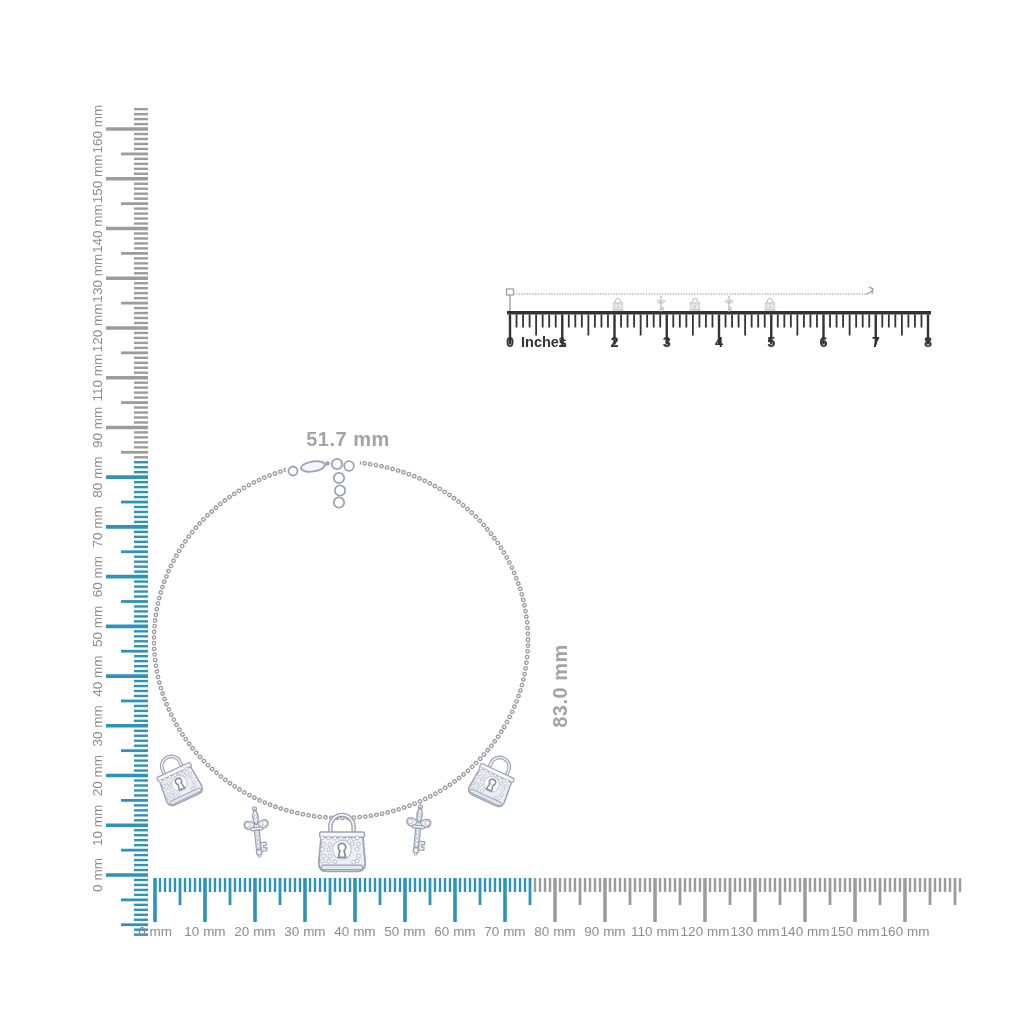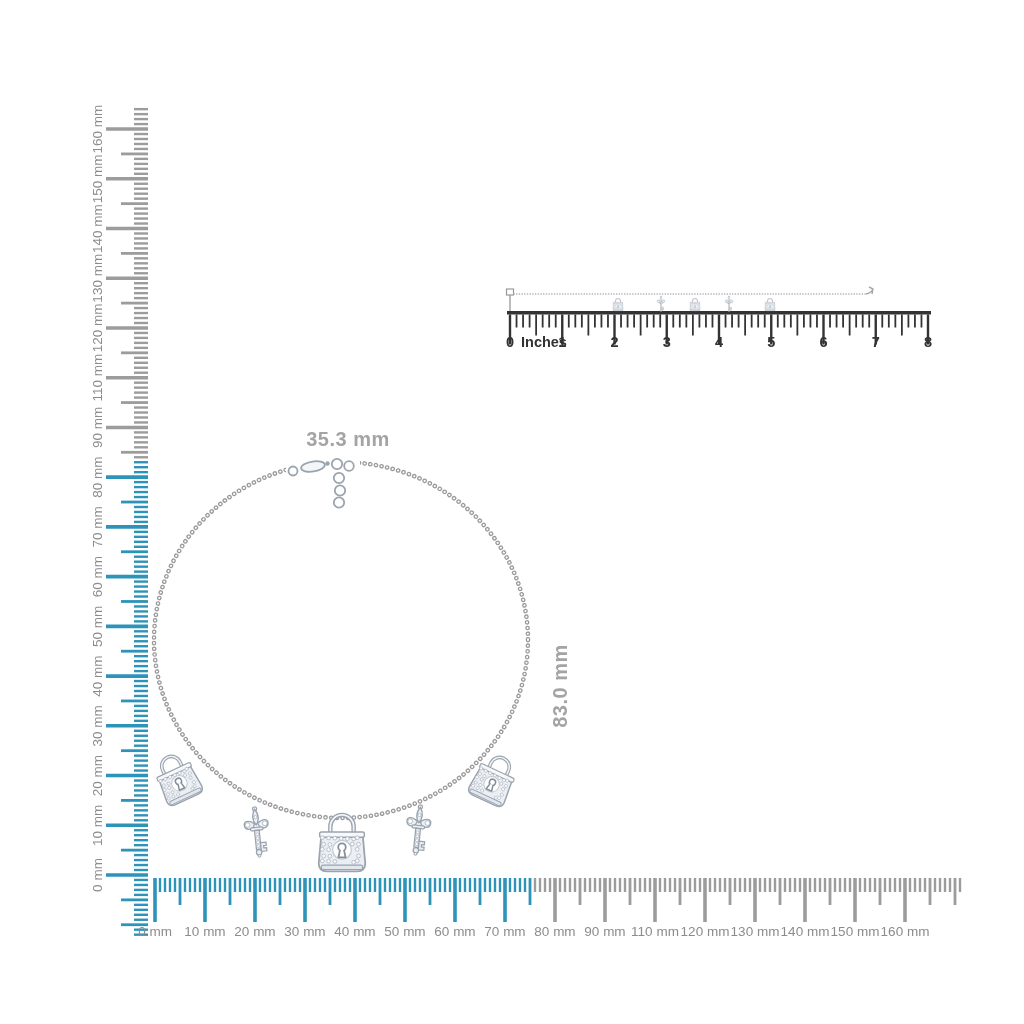--- a/index.html
+++ b/index.html
@@ -548,15 +548,15 @@
       <g id="charms">
           <use href="#sym-lock" x="153.89473684210526" y="748" width="44.21052631578947" height="56" transform="rotate(-25 176 776)"></use>
           <use href="#sym-key" x="242.8181818181818" y="806" width="28.36363636363636" height="52" transform="rotate(-6 257 832)"></use>
           <use href="#sym-lock" x="315.1578947368421" y="806" width="53.68421052631579" height="68" transform="rotate(0 342 840)"></use>
           <use href="#sym-key" x="403.8181818181818" y="804" width="28.36363636363636" height="52" transform="rotate(6 418 830)"></use>
           <use href="#sym-lock" x="472.89473684210526" y="749" width="44.21052631578947" height="56" transform="rotate(25 495 777)"></use>
         </g>
     </g>
   </svg>
 
-  <div class="dim-label dim-w">35.3 mm</div>
+  <div class="dim-label dim-w">51.7 mm</div>
   <div class="dim-label dim-h">83.0 mm</div>
 </div>
 
 </body></html>

